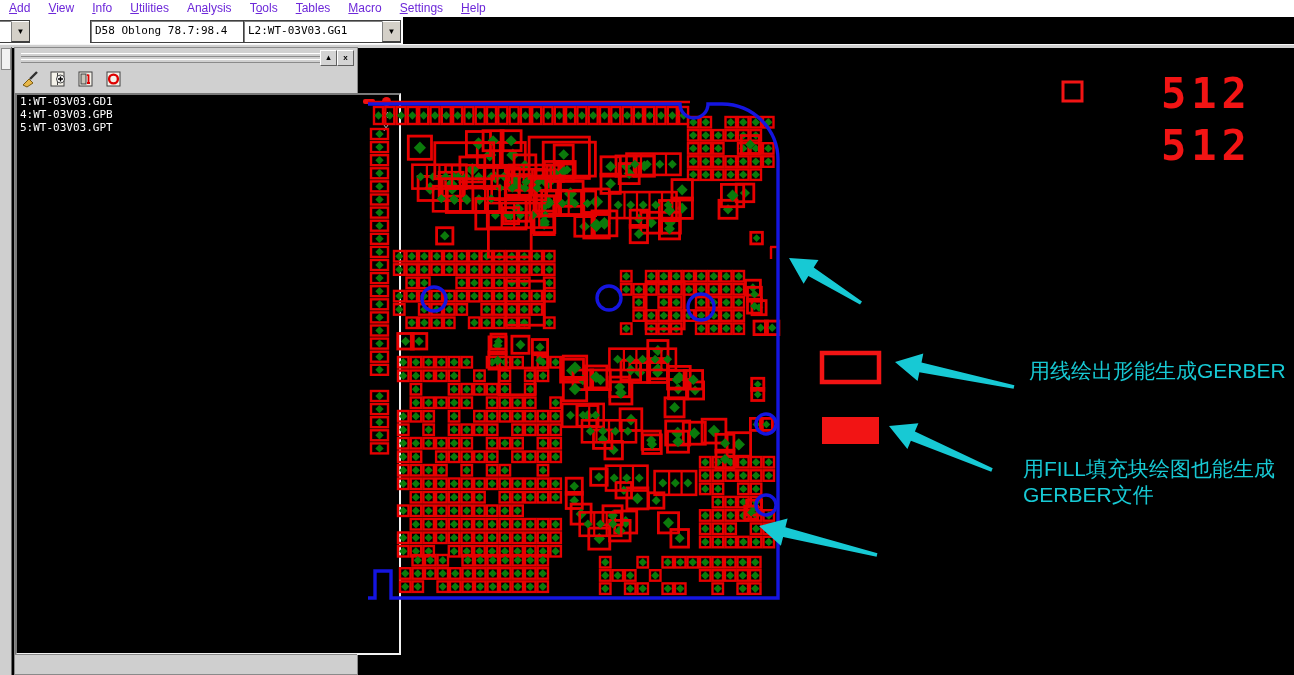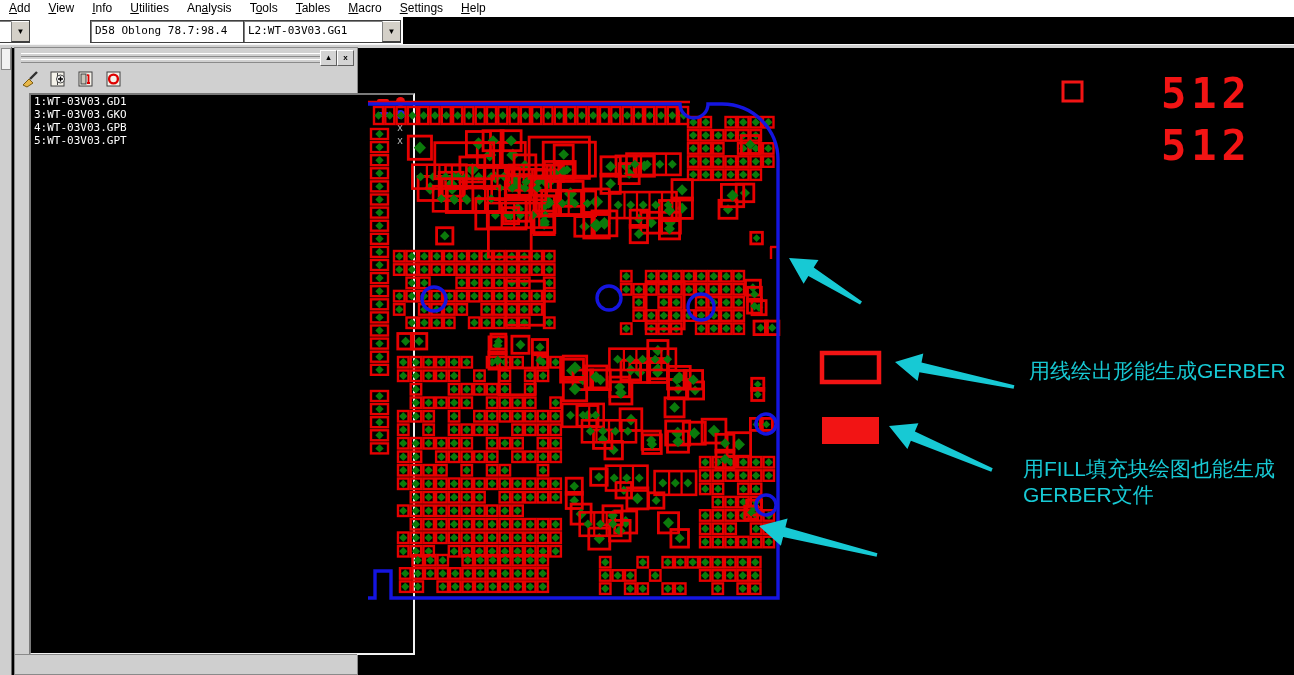--- a/index.html
+++ b/index.html
@@ -1,20 +1,20 @@
 <!DOCTYPE html>
 <html><head>
 <meta charset="utf-8">
 <style>
   html,body{margin:0;padding:0;background:#000;}
   #root{position:relative;width:1294px;height:675px;overflow:hidden;background:#000;
         font-family:"Liberation Sans",sans-serif;}
   
   .menubar{position:absolute;left:0;top:0;width:1294px;height:17px;background:#ffffff;
-           display:flex;align-items:center;font-size:12px;color:#000000;}
+           display:flex;align-items:center;font-size:12px;color:#6d28d9;}
   .menu-item{padding:0 9px;height:17px;line-height:17px;cursor:default;}
   .menu-item u{text-decoration:underline;}
   
   .toolbarrow{position:absolute;left:0;top:17px;width:1294px;height:27px;background:#000;}
   .toolbar-left{position:absolute;left:0;top:0;width:403px;height:27px;background:#ffffff;}
   .combo{position:absolute;top:3px;height:21px;background:#fff;display:flex;
          border:1px solid #404040;box-shadow:inset 1px 1px 0 #808080;}
   .combo .val{flex:1;font-family:"DejaVu Sans Mono",monospace;font-size:11px;line-height:19px;
               padding:0 4px;color:#000;white-space:nowrap;overflow:hidden;}
   .combo .arrow-btn{width:17px;background:#d4d0c8;border-left:1px solid #808080;
@@ -32,21 +32,21 @@
   .panel{position:absolute;left:14px;top:47px;width:344px;height:628px;background:#d0d0d0;
          border:1px solid #8a8a8a;box-sizing:border-box;}
   .panel .grip{position:absolute;left:6px;top:5px;width:300px;height:8px;}
   .panel .grip div{height:2px;border-top:1px solid #fff;border-bottom:1px solid #8a8a8a;margin-bottom:2px;}
   .small-btn{position:absolute;top:2px;width:15px;height:14px;background:#d4d4d4;
              border-top:1px solid #fff;border-left:1px solid #fff;
              border-right:1px solid #606060;border-bottom:1px solid #606060;
              font-size:8px;line-height:13px;text-align:center;color:#000;font-weight:bold;}
   .icons{position:absolute;left:4px;top:18px;height:26px;display:flex;gap:6px;align-items:center;}
   .tool-icon{width:22px;height:20px;display:flex;align-items:center;justify-content:center;}
-  .list{position:absolute;left:14px;top:45px;width:386px;height:562px;background:#000;
+  .list{position:absolute;left:0;top:45px;width:386px;height:562px;background:#000;
         border:2px solid;border-color:#7a7a7a #f2f2f2 #f2f2f2 #7a7a7a;box-sizing:border-box;
         font-family:"DejaVu Sans Mono",monospace;font-size:11px;}
   .lrow{position:relative;height:13px;line-height:13px;color:#fff;white-space:nowrap;}
   .lrow .lbl{padding-left:3px;}
   .ind-dash{position:absolute;right:24px;top:4px;width:12px;height:5px;border-radius:2px;}
   .ind-dot{position:absolute;right:8px;top:2px;width:9px;height:9px;border-radius:50%;}
   .ind-x{position:absolute;right:10px;top:0;color:#b8b8b8;font-weight:normal;font-size:10px;}
   .panel .footer{position:absolute;left:0;bottom:0;width:100%;height:19px;background:#cfcfcf;
                  border-top:1px solid #8a8a8a;}
   
@@ -124,21 +124,20 @@
       </span>
       <span class="tool-icon">
         <svg width="20" height="20" viewBox="0 0 20 20">
           <rect x="3" y="3" width="13" height="14" fill="#f4f2ea" stroke="#404040"></rect>
           <circle cx="9.5" cy="10" r="4.4" fill="none" stroke="#dd0000" stroke-width="2.4"></circle>
         </svg>
       </span>
     </div>
     <div class="list">
         <div class="lrow"><span class="lbl">1:WT-03V03.GD1</span><span class="ind-dash" style="background: rgb(238, 17, 17);"></span><span class="ind-dot" style="background: rgb(238, 17, 17);"></span></div>
-        <div class="lrow"><span class="lbl">3:WT-03V03.GKO</span><span class="ind-dash" style="background: rgb(37, 37, 238);"></span><span class="ind-dot" style="background: rgb(37, 37, 238);"></span></div>
         <div class="lrow"><span class="lbl">4:WT-03V03.GPB</span><span class="ind-x">x</span></div>
         <div class="lrow"><span class="lbl">5:WT-03V03.GPT</span><span class="ind-x">x</span></div>
       </div>
     <div class="footer"></div>
   </div>
 
   <svg id="cad" width="931" height="628" viewBox="363 47 931 628">
       <g>
         <rect x="374.0" y="107.0" width="9.0" height="17.0" fill="none" stroke="#e60000" stroke-width="2.4"></rect>
         <polygon points="378.5,111.3 382.7,115.5 378.5,119.7 374.3,115.5" fill="#0b7a0b"></polygon>

